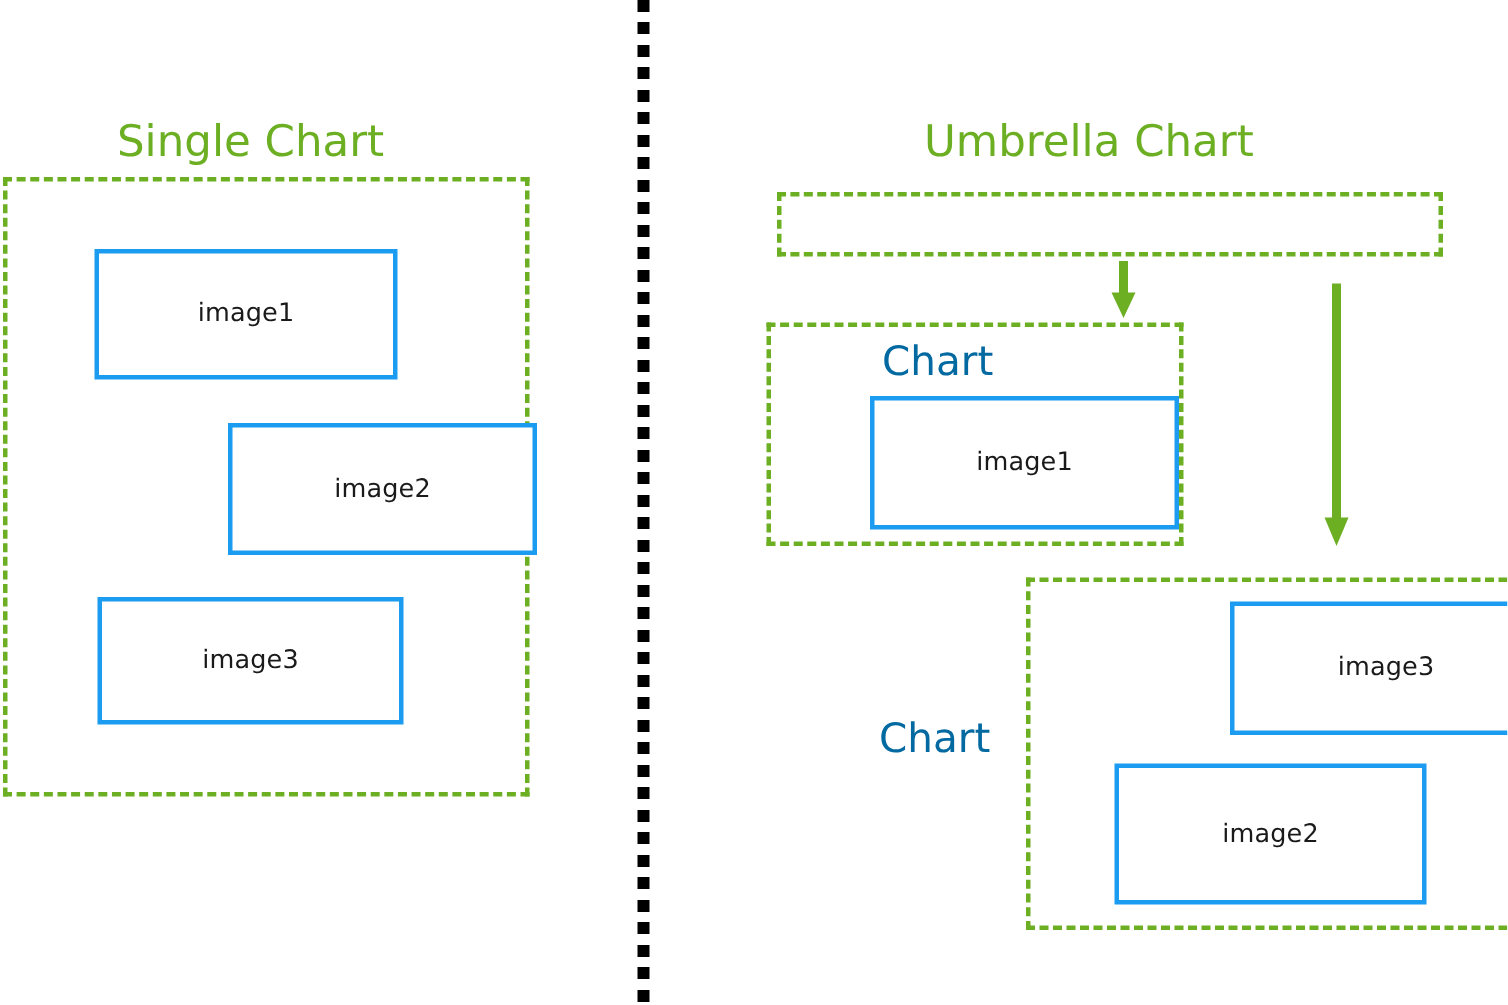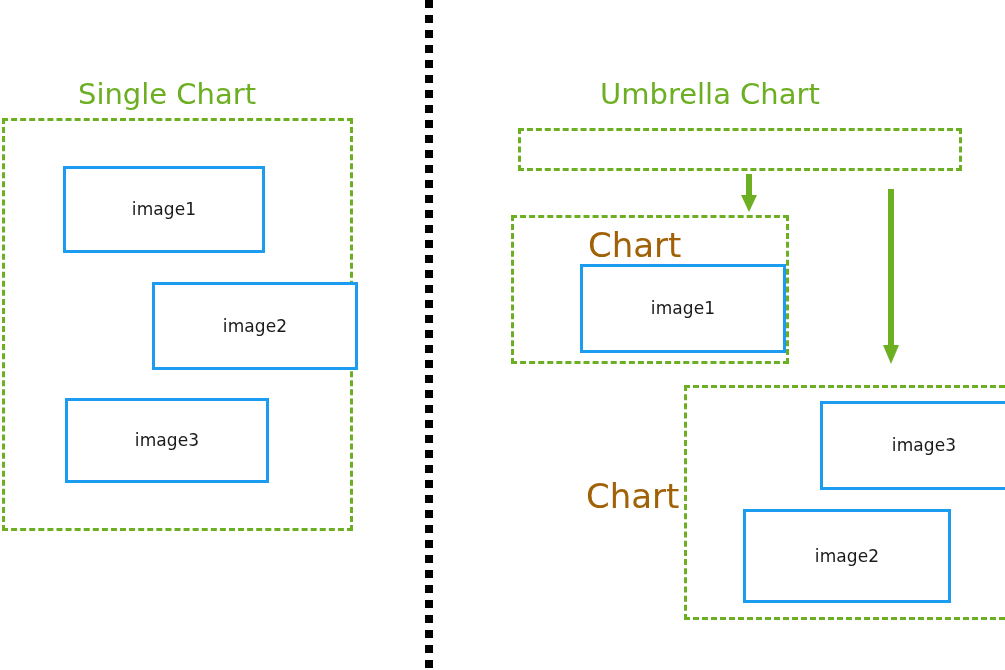--- a/index.html
+++ b/index.html
@@ -43,22 +43,22 @@
   }
   .green-title {
     position: absolute;
     color: #6CAF23;
     font-size: 29px;
     line-height: 1;
     white-space: nowrap;
   }
   .green-label {
     position: absolute;
-    color: #a16207;
-    font-size: 34px;
+    color: #0369a1;
+    font-size: 27px;
     line-height: 1;
     white-space: nowrap;
   }
 
   
   #divider {
     position: absolute;
     left: 425px;
     top: 0px;
     width: 8px;
@@ -98,21 +98,21 @@
 
     <div class="img-box" style="left:25px; top:398px; width:204px; height:85px;">
       <span class="label">image3</span>
     </div>
   </div>
 
   <div id="divider"></div>
 
   <div>
 
-    <div class="green-title" style="left:600px; top:80px;">Umbrella Chart</div>
+    <div class="green-title" style="left:616px; top:80px;">Umbrella Chart</div>
 
     <div class="dashed-box" style="left:518px; top:128px; width:444px; height:43px;"></div>
 
     <div class="arrow" style="left:738px; top:173px; width:22px; height:40px;">
       <svg width="22" height="40" viewBox="0 0 22 40">
         <line x1="11" y1="1" x2="11" y2="26" stroke="#6CAF23" stroke-width="6"></line>
         <polygon points="11,39 3,22 19,22" fill="#6CAF23"></polygon>
       </svg>
     </div>
 

